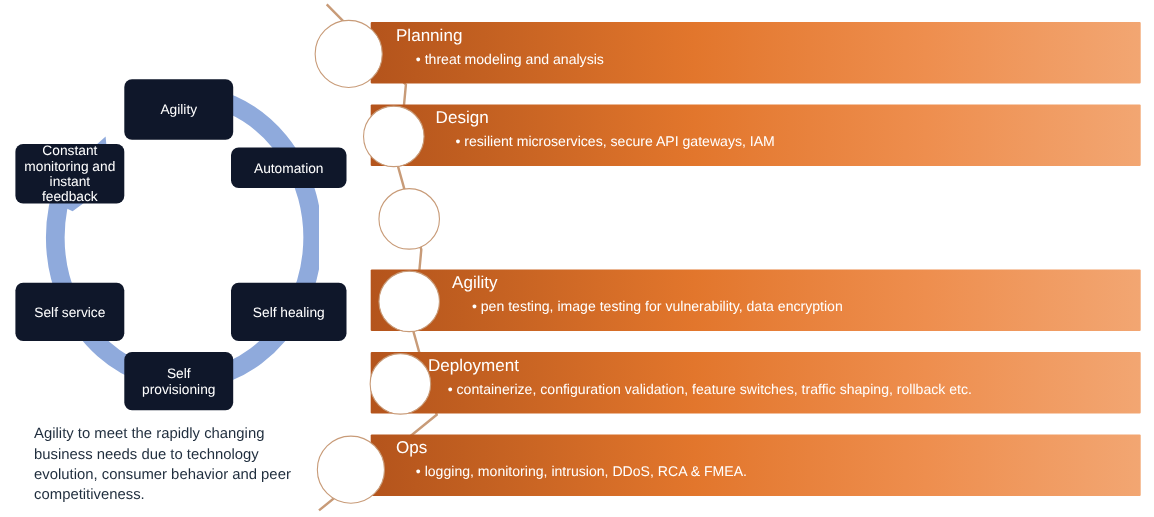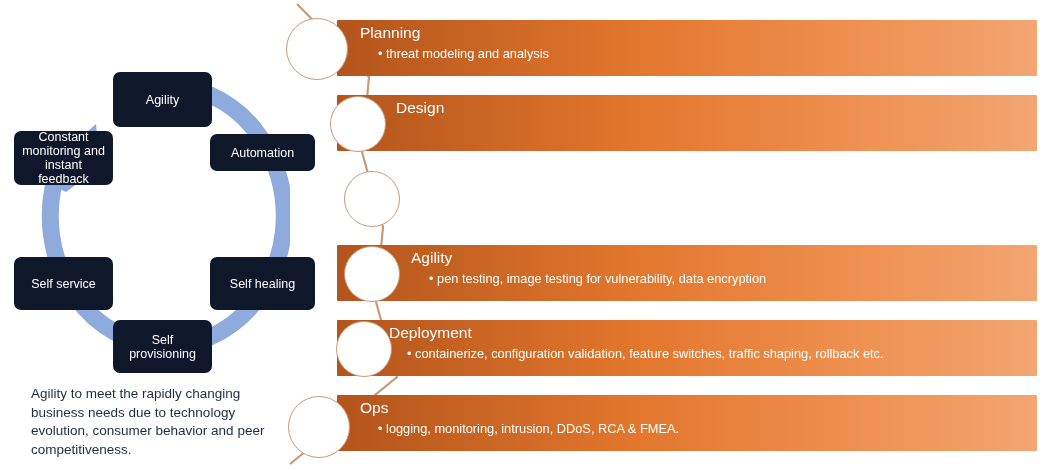--- a/index.html
+++ b/index.html
@@ -113,20 +113,21 @@
 
   <div id="pipeline">
 
     <div class="bar" style="top:20px">
       <div class="bar-title" style="left:23px">Planning</div>
       <div class="bar-desc" style="left:25px">• threat modeling and analysis</div>
     </div>
 
     <div class="bar" style="top:95px">
       <div class="bar-title" style="left:59px">Design</div>
+      <div class="bar-desc" style="left:61px">• resilient microservices, secure API gateways, IAM</div>
     </div>
 
 
     <div class="bar" style="top:245px">
       <div class="bar-title" style="left:74px">Agility</div>
       <div class="bar-desc" style="left:76px">• pen testing, image testing for vulnerability, data encryption</div>
     </div>
 
     <div class="bar" style="top:320px">
       <div class="bar-title" style="left:52px">Deployment</div>

